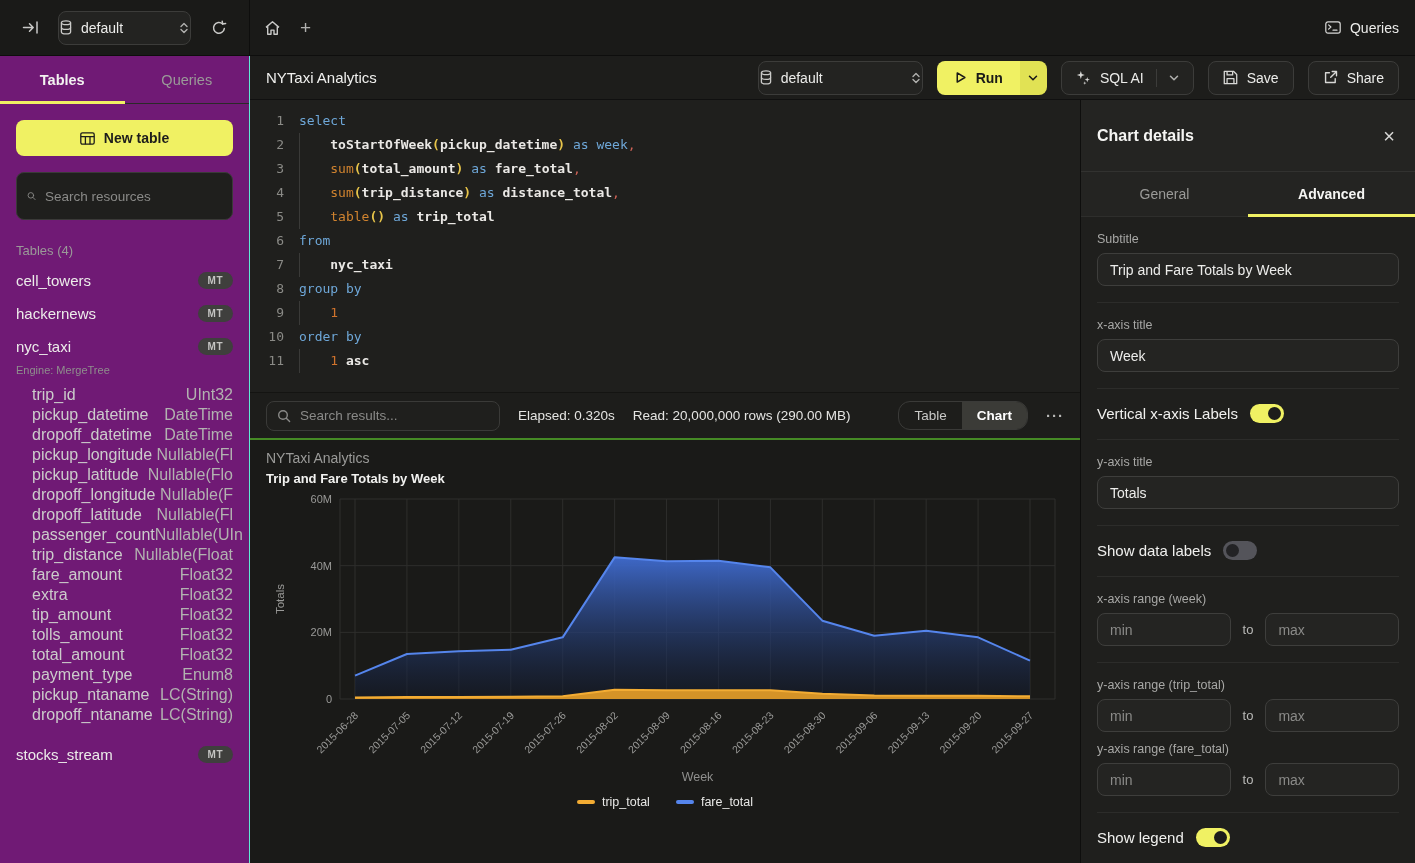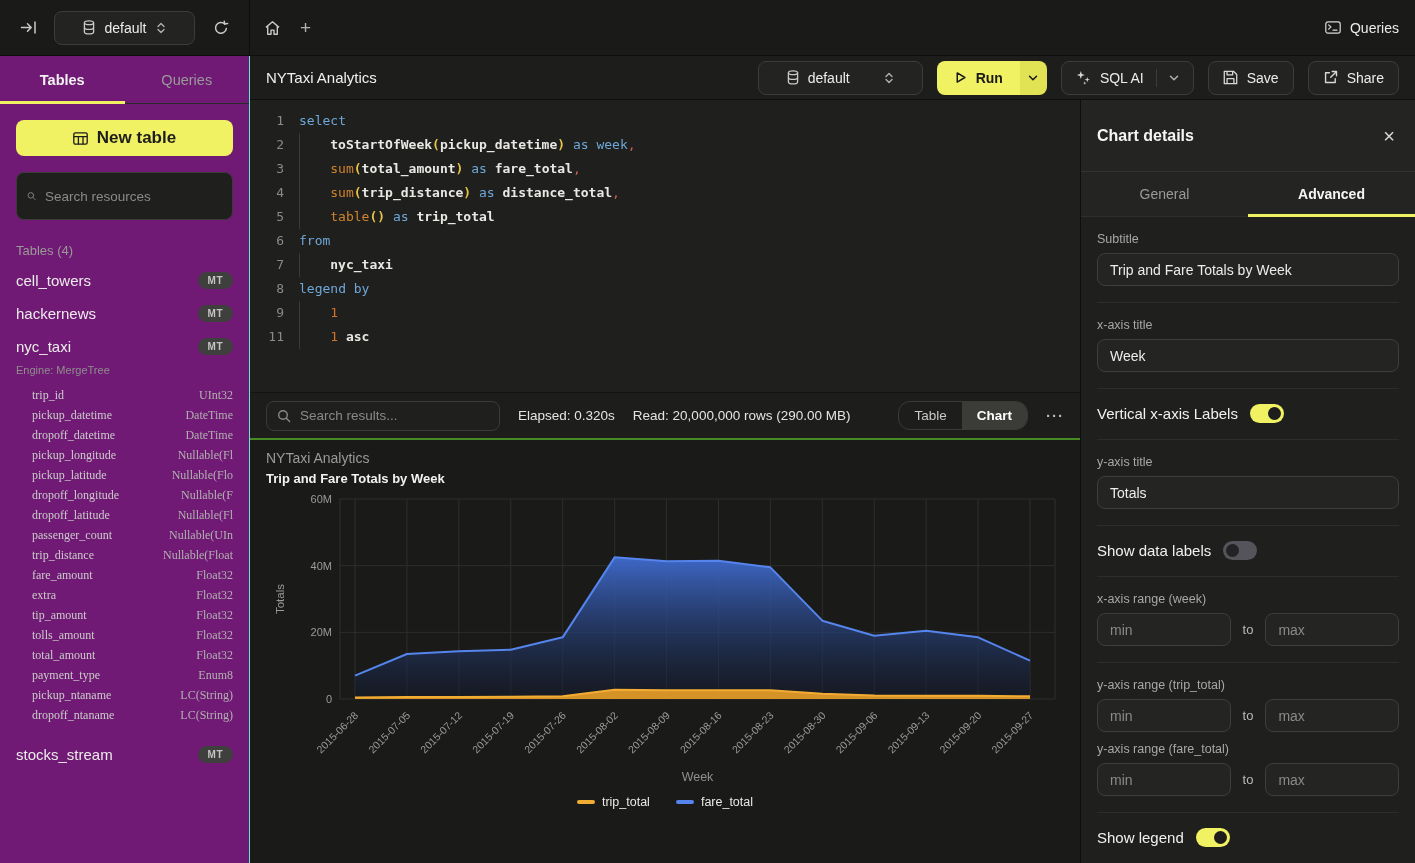--- a/index.html
+++ b/index.html
@@ -3,52 +3,52 @@
 <meta charset="utf-8">
 <style>
   * { margin:0; padding:0; box-sizing:border-box; }
   body { background:#171715; font-family:"Liberation Sans", sans-serif; }
   .app { position:relative; width:1415px; height:863px; background:#171715; color:#ececea; overflow:hidden; }
 
   
   .topbar { display:flex; height:56px; background:#1a1a18; border-bottom:1px solid #0e0e0d; }
   .topbar-left { width:250px; flex:0 0 250px; display:flex; align-items:center; gap:14px; padding:0 16px; border-right:1px solid #0e0e0d; }
   .iconbtn { display:flex; align-items:center; justify-content:center; width:28px; height:28px; border-radius:6px; color:#c9c9c7; cursor:pointer; }
-  .select { display:flex; align-items:center; gap:9px; height:34px; padding:0 28px; background:#232321; border:1px solid #3c3c3a; border-radius:8px; font-size:14px; color:#ececea; }
+  .select { display:flex; align-items:center; gap:9px; height:34px; padding:0 1px; background:#232321; border:1px solid #3c3c3a; border-radius:8px; font-size:14px; color:#ececea; }
   .select .lbl { flex:1; }
   .topbar-left .select { flex:1; }
   .tabbar { flex:1; display:flex; align-items:center; padding:0 16px 0 8px; }
   .tab { display:flex; align-items:center; gap:10px; height:56px; padding:0 16px; width:200px; background:#242422; color:#ececea; font-size:14px; }
   .tab-title { flex:1; white-space:nowrap; overflow:hidden; }
   .dot { width:9px; height:9px; border-radius:50%; background:#f2a37c; }
   .plus { font-size:19px; color:#b0b0ae; margin-left:14px; }
   .queries-btn { margin-left:auto; display:flex; align-items:center; gap:9px; font-size:14px; color:#ececea; cursor:pointer; }
 
   
   .bodyrow { display:flex; height:807px; }
   .sidebar { width:250px; flex:0 0 250px; background:#701a75; border-right:1px solid #5eead4; display:flex; flex-direction:column; }
   .right-region { flex:1; display:flex; flex-direction:column; }
 
   
   .side-tabs { display:flex; height:48px; border-bottom:1px solid #2a2a28; }
   .side-tab { flex:1; display:flex; align-items:center; justify-content:center; font-size:14.5px; color:#9a9a98; position:relative; cursor:pointer; }
   .side-tab.active { color:#f2f2f0; font-weight:700; }
   .side-tab.active::after { content:""; position:absolute; left:0; right:0; bottom:-1px; height:3px; background:#f0f163; }
   .side-content { flex:1; padding:16px; overflow:hidden; }
-  .new-table { display:flex; align-items:center; justify-content:center; gap:9px; height:36px; background:#f0f163; border-radius:8px; color:#1d1d1b; font-size:17px; font-weight:700; cursor:pointer; }
+  .new-table { display:flex; align-items:center; justify-content:center; gap:9px; height:36px; background:#f0f163; border-radius:8px; color:#1d1d1b; font-size:14px; font-weight:700; cursor:pointer; }
   .search-box { display:flex; align-items:center; gap:9px; height:48px; margin-top:16px; padding:0 10px; border:1px solid #3a3a38; border-radius:8px; background:#1f1f1d; }
   .search-box input { flex:1; background:transparent; border:0; outline:none; color:#d8d8d6; font-size:13.5px; font-family:"Liberation Sans",sans-serif; }
   .search-box input::placeholder { color:#8a8a88; }
   .section-label { margin:23px 0 6px; font-size:13px; color:#9a9a98; }
   .tbl-row { display:flex; align-items:center; justify-content:space-between; height:33px; cursor:pointer; }
   .tbl-name { font-size:15px; color:#ececea; font-weight:500; }
   .badge { background:#3f3f3d; color:#c4c4c2; font-size:10px; font-weight:700; padding:3px 10px; border-radius:10px; letter-spacing:.5px; }
   .engine { font-size:11px; color:#8f8f8d; margin:1px 0 9px; }
   .cols { margin:0 0 13px; }
-  .col-row { display:flex; align-items:center; justify-content:space-between; height:20px; padding-left:16px; font-family:Liberation Serif, serif; font-size:12px; }
+  .col-row { display:flex; align-items:center; justify-content:space-between; height:20px; padding-left:16px; font-family:Liberation Sans, sans-serif; font-size:16px; }
   .col-name { color:#cccccb; }
   .col-type { color:#b2b2b0; }
 
   
   .toolbar { display:flex; align-items:center; gap:14px; height:52px; padding:0 16px; background:#1d1d1b; border-bottom:1px solid #101010; }
   .q-title { font-size:15px; color:#f0f0ee; margin-right:auto; }
   .toolbar .select { width:165px; }
   .run { display:flex; height:34px; border-radius:8px; overflow:hidden; cursor:pointer; }
   .run-main { display:flex; align-items:center; gap:9px; padding:0 17px; background:#f0f163; color:#1a1a18; font-size:14px; font-weight:700; }
   .run-chev { display:flex; align-items:center; justify-content:center; width:27px; background:#e1e254; color:#1a1a18; }
@@ -369,25 +369,29 @@
                 <div class="ed-line">
                   <span class="gutter">6</span>
                   <span class="code"><span class="tk-kw">from</span></span>
                 </div>
                 <div class="ed-line">
                   <span class="gutter">7</span>
                   <span class="code"><span class="tk-ind">&nbsp;</span><span class="tk-id">nyc_taxi</span></span>
                 </div>
                 <div class="ed-line">
                   <span class="gutter">8</span>
-                  <span class="code"><span class="tk-kw">legend by</span></span>
+                  <span class="code"><span class="tk-kw">group by</span></span>
                 </div>
                 <div class="ed-line">
                   <span class="gutter">9</span>
                   <span class="code"><span class="tk-ind">&nbsp;</span><span class="tk-num">1</span></span>
+                </div>
+                <div class="ed-line">
+                  <span class="gutter">10</span>
+                  <span class="code"><span class="tk-kw">order by</span></span>
                 </div>
                 <div class="ed-line">
                   <span class="gutter">11</span>
                   <span class="code"><span class="tk-ind">&nbsp;</span><span class="tk-num">1</span><span class="tk-sp"> </span><span class="tk-id">asc</span></span>
                 </div>
               </div>
           </div>
 
           <div class="results-bar">
             <div class="search-box">

